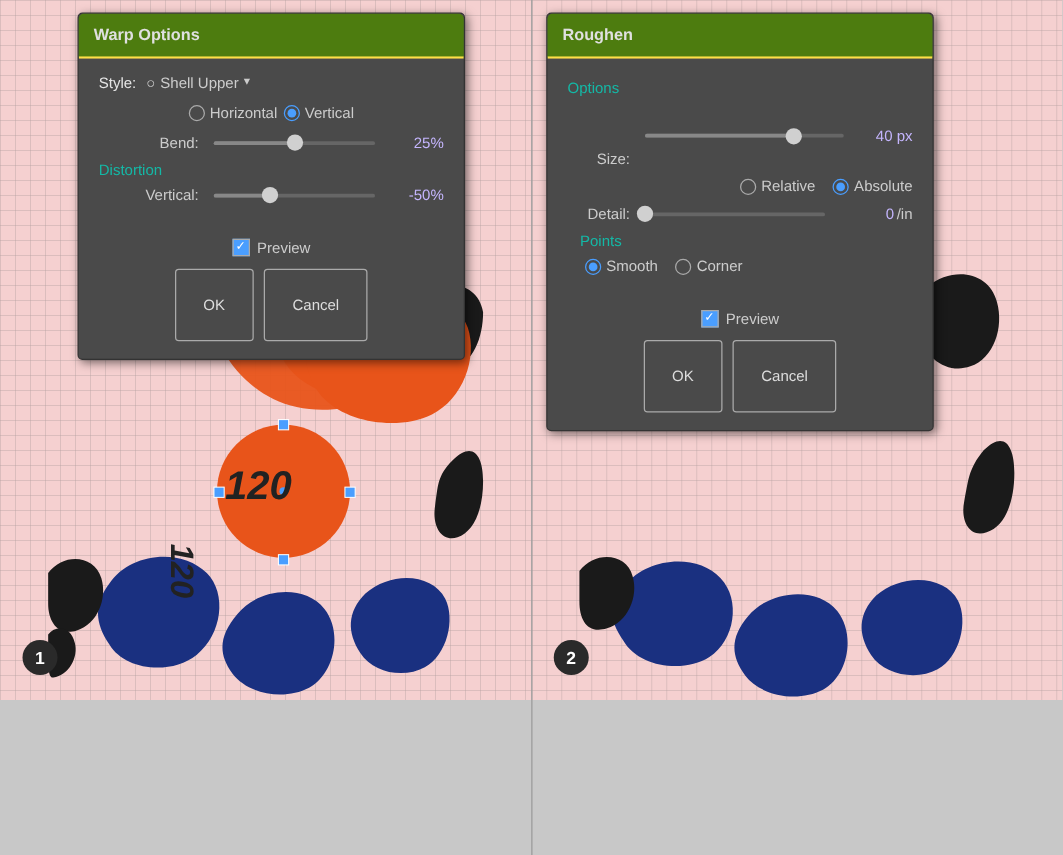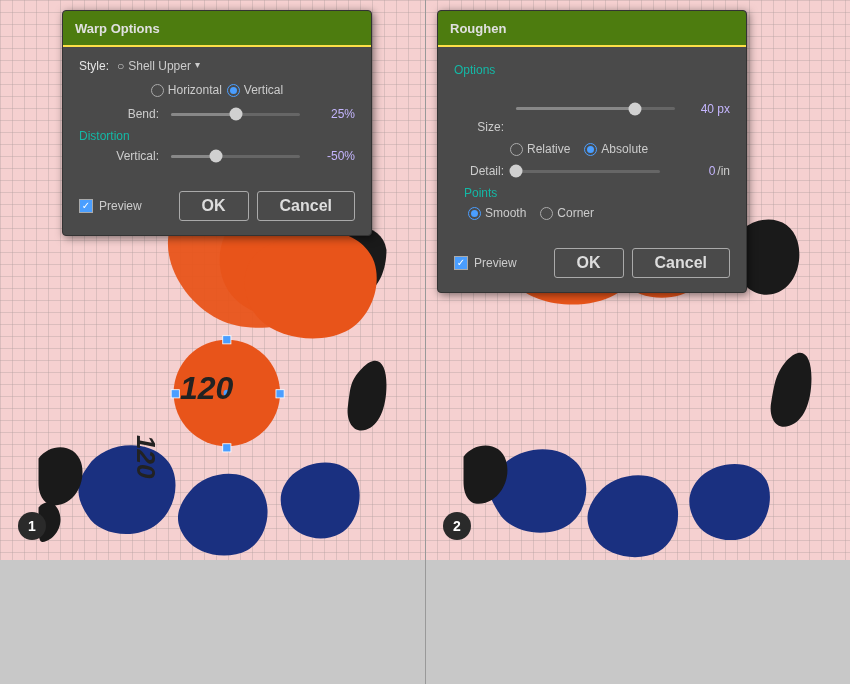--- a/index.html
+++ b/index.html
@@ -260,31 +260,31 @@
       font-size: 10px;
       line-height: 1;
     }
 
     
     .dialog-footer {
       display: flex;
       align-items: center;
       padding: 6px 16px 14px;
       gap: 10px;
+      flex-direction: column;
     }
 
     .btn {
-      padding: 5px 22px;
+      padding: 21px 22px;
       border-radius: 3px;
-      font-size: 16px;
+      font-size: 12px;
       cursor: pointer;
       border: 1px solid #888;
       background: transparent;
       color: #ddd;
-      font-weight: bold;
     }
 
     .btn-ok {
       background: transparent;
       border-color: #aaa;
       color: #ddd;
     }
 
     .btn-cancel {
       background: transparent;
@@ -495,21 +495,21 @@
       <span class="form-label" style="min-width:50px;margin-top:37px;">Size:</span>
       <div class="slider-container">
         <div class="slider-track">
           <div class="slider-fill" style="width:75%;"></div>
           <div class="slider-thumb" style="left:75%;"></div>
         </div>
       </div>
       <span class="slider-value">40 px</span>
     </div>
 
-    <div class="radio-group" style="margin-left: 56px; margin-bottom: 8px;">
+    <div class="radio-group" style="margin-left: 56px; margin-bottom: 8px; justify-content: flex-end;">
       <div class="radio-item">
         <div class="radio-circle"></div>
         <span>Relative</span>
       </div>
       <div class="radio-item">
         <div class="radio-circle selected"></div>
         <span>Absolute</span>
       </div>
     </div>
 

